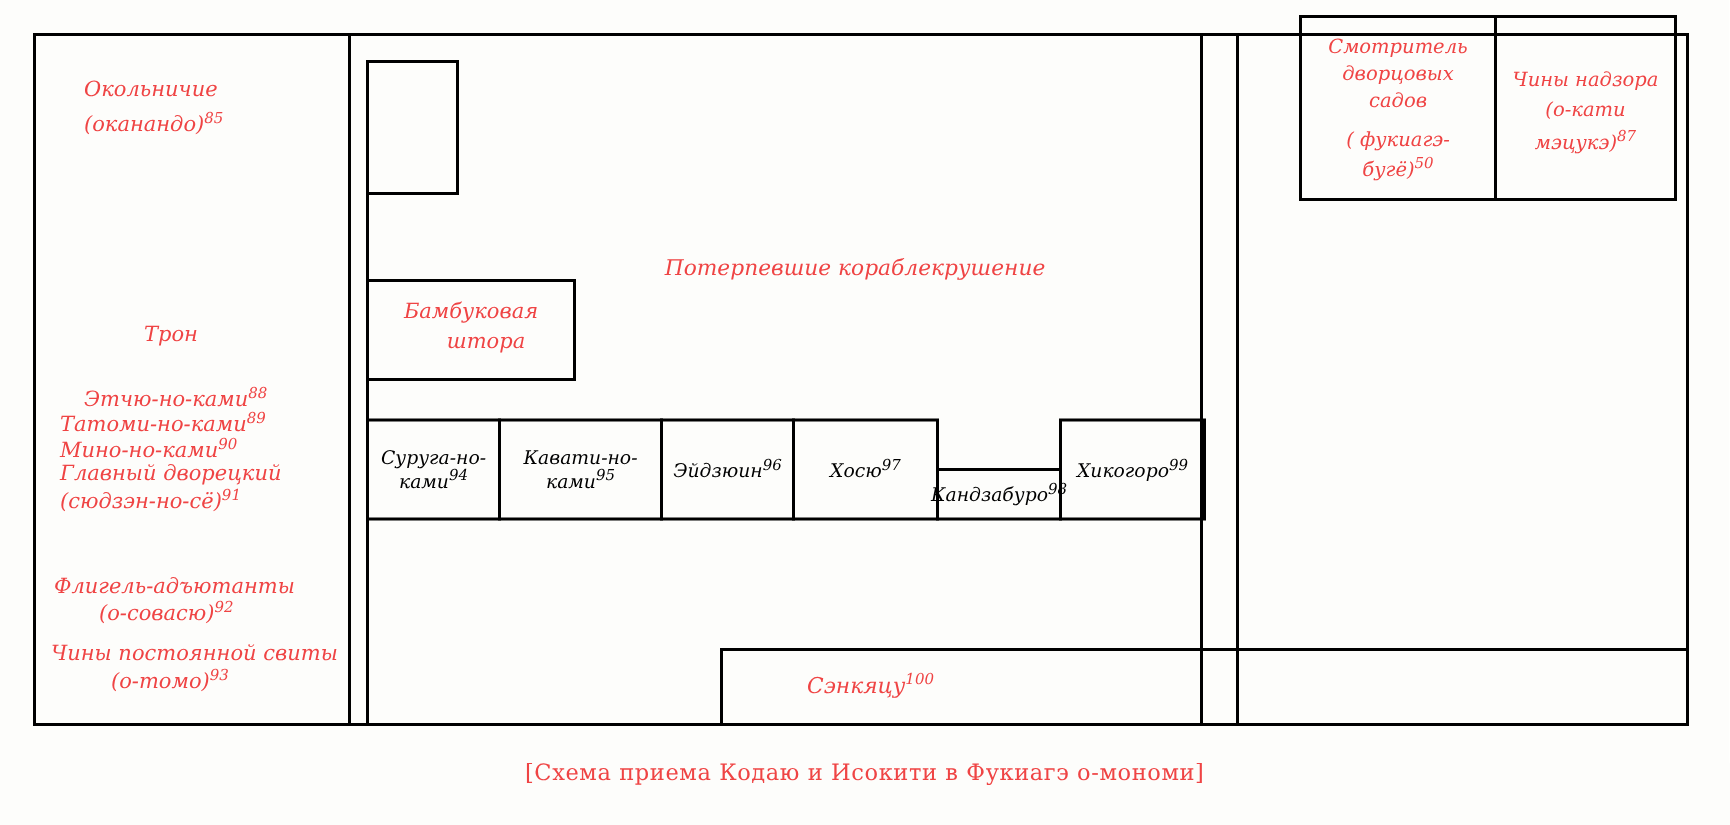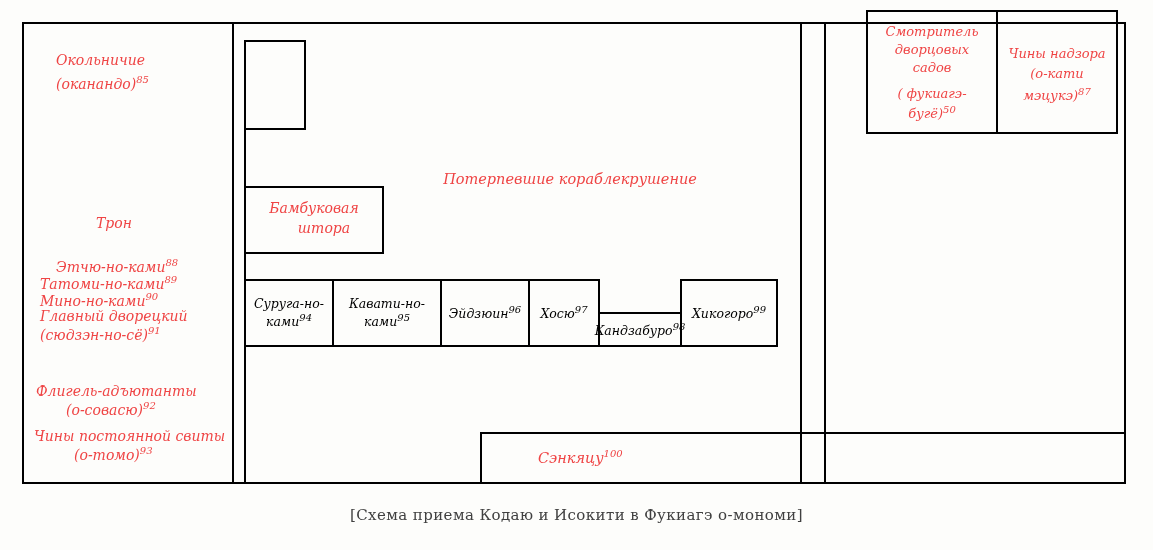--- a/index.html
+++ b/index.html
@@ -46,21 +46,21 @@
     font-style: italic;
   }
   .caption {
     position: absolute;
     left: 0;
     width: 1153px;
     text-align: center;
     font-family: "DejaVu Serif", serif;
     font-size: 15px;
     letter-spacing: 0.4px;
-    color: #404040;
+    color: #ef4444;
   }
   
   #outer-frame {
     left: 22px;
     top: 22px;
     width: 1104px;
     height: 462px;
   }
   .cellrow {
     position: absolute;
@@ -122,21 +122,21 @@
   <div class="line" style="left:384px; top:186px; width:0px; height:2px;"></div>
 
   <div class="lbl center" style="left:380px; top:170px; width:380px; font-size:14.5px;">Потерпевшие кораблекрушение</div>
 
   <div class="cellrow" style="left:244px; top:279px; height:68px;justify-content:flex-end;">
     <div class="cell" style="width:90px;"><span><span>Суруга-но-</span>
 <span>ками</span><span class="sup">94</span></span></div>
     <div class="cell" style="width:110px;"><span><span>Кавати-но-</span>
 <span>ками</span><span class="sup">95</span></span></div>
     <div class="cell" style="width:90px;"><span><span>Эйдзюин</span><span class="sup">96</span></span></div>
-    <div class="cell" style="width:72px;"><span><span>Хосю</span><span class="sup">97</span></span></div>
+    <div class="cell" style="width:98px;"><span><span>Хосю</span><span class="sup">97</span></span></div>
     <div class="cell" style="width:84px;margin-top:33px;"><span><span>Кандзабуро</span><span class="sup">98</span></span></div>
     <div class="cell" style="width:98px;"><span><span>Хикогоро</span><span class="sup">99</span></span></div>
   </div>
 
   <div class="line" style="left:800px; top:22px; width:2px; height:462px;"></div>
   <div class="line" style="left:824px; top:22px; width:2px; height:462px;"></div>
 
   <div class="box" style="left:866px; top:10px; width:132px; height:124px;"></div>
   <div class="lbl center" style="left:868px; top:24px; width:128px; font-size:13px;">Смотритель</div>
   <div class="lbl center" style="left:868px; top:42px; width:128px; font-size:13px;">дворцовых</div>

